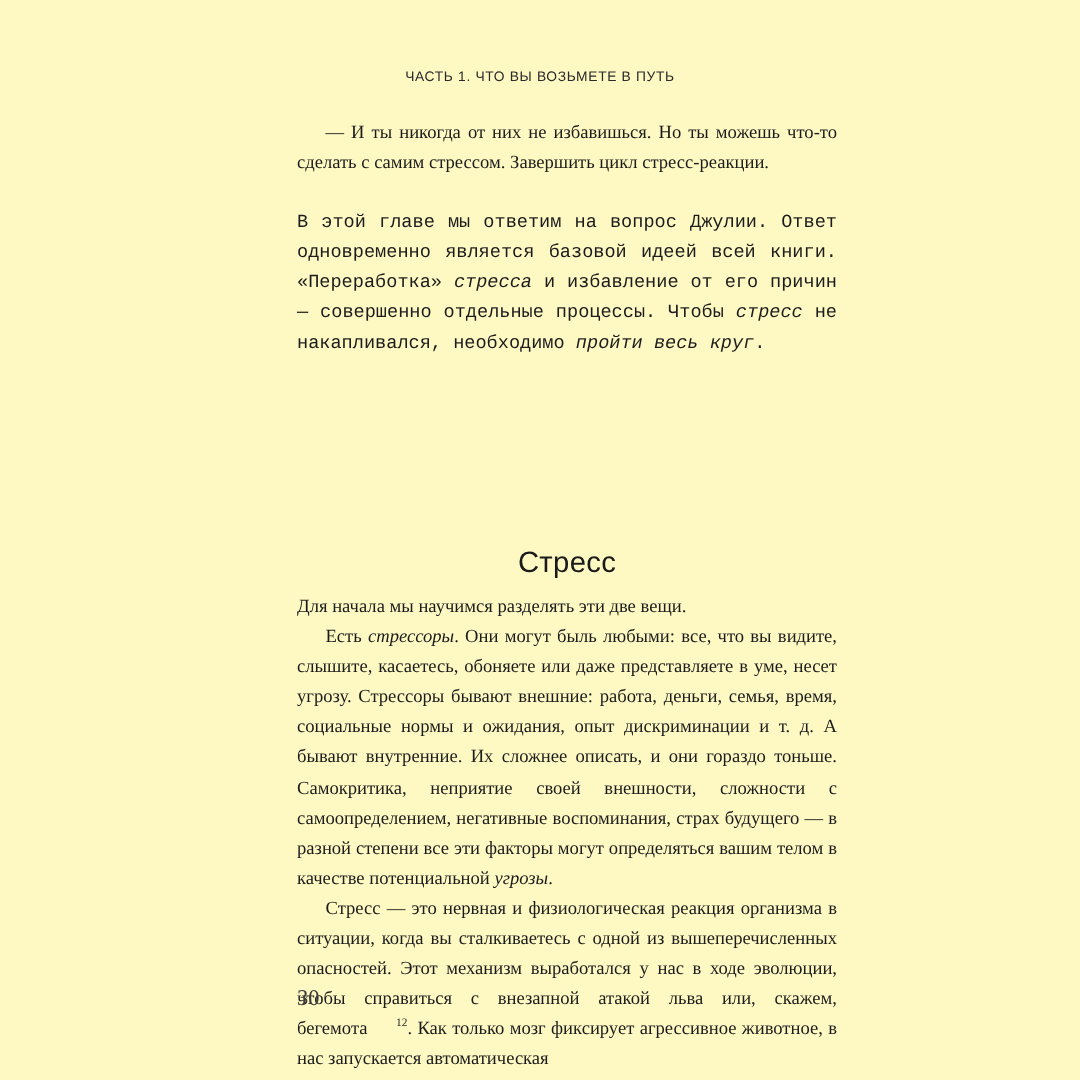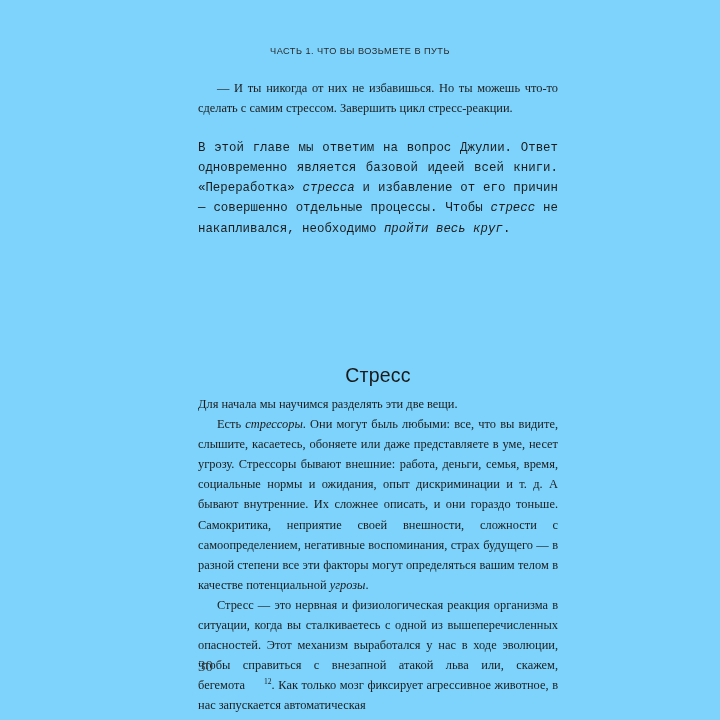--- a/index.html
+++ b/index.html
@@ -14,21 +14,21 @@
     overflow: hidden;
     font-family: "Liberation Serif", "DejaVu Serif", serif;
     color: #1a1a1a;
     -webkit-font-smoothing: antialiased;
   }
 
   .page {
     position: relative;
     width: 720px;
     height: 720px;
-    background: #7dd3fc;
+    background: #fef9c3;
     box-sizing: border-box;
   }
 
   
   .running-head {
     position: absolute;
     left: 0;
     right: 0;
     top: 46px;
     text-align: center;

